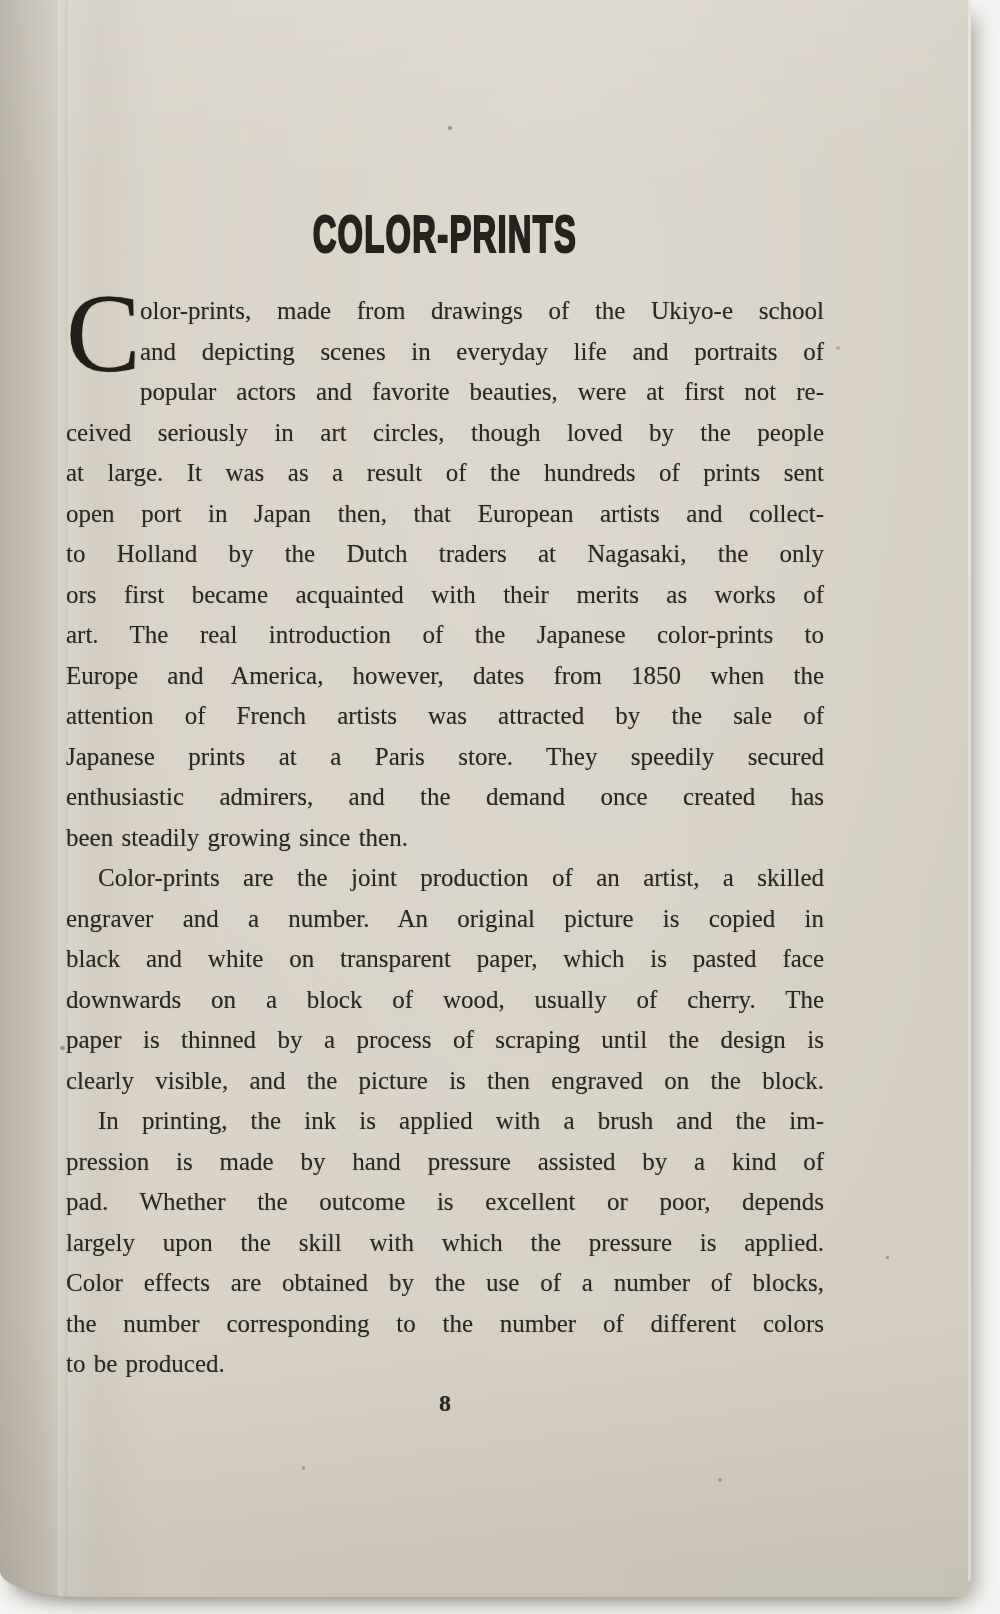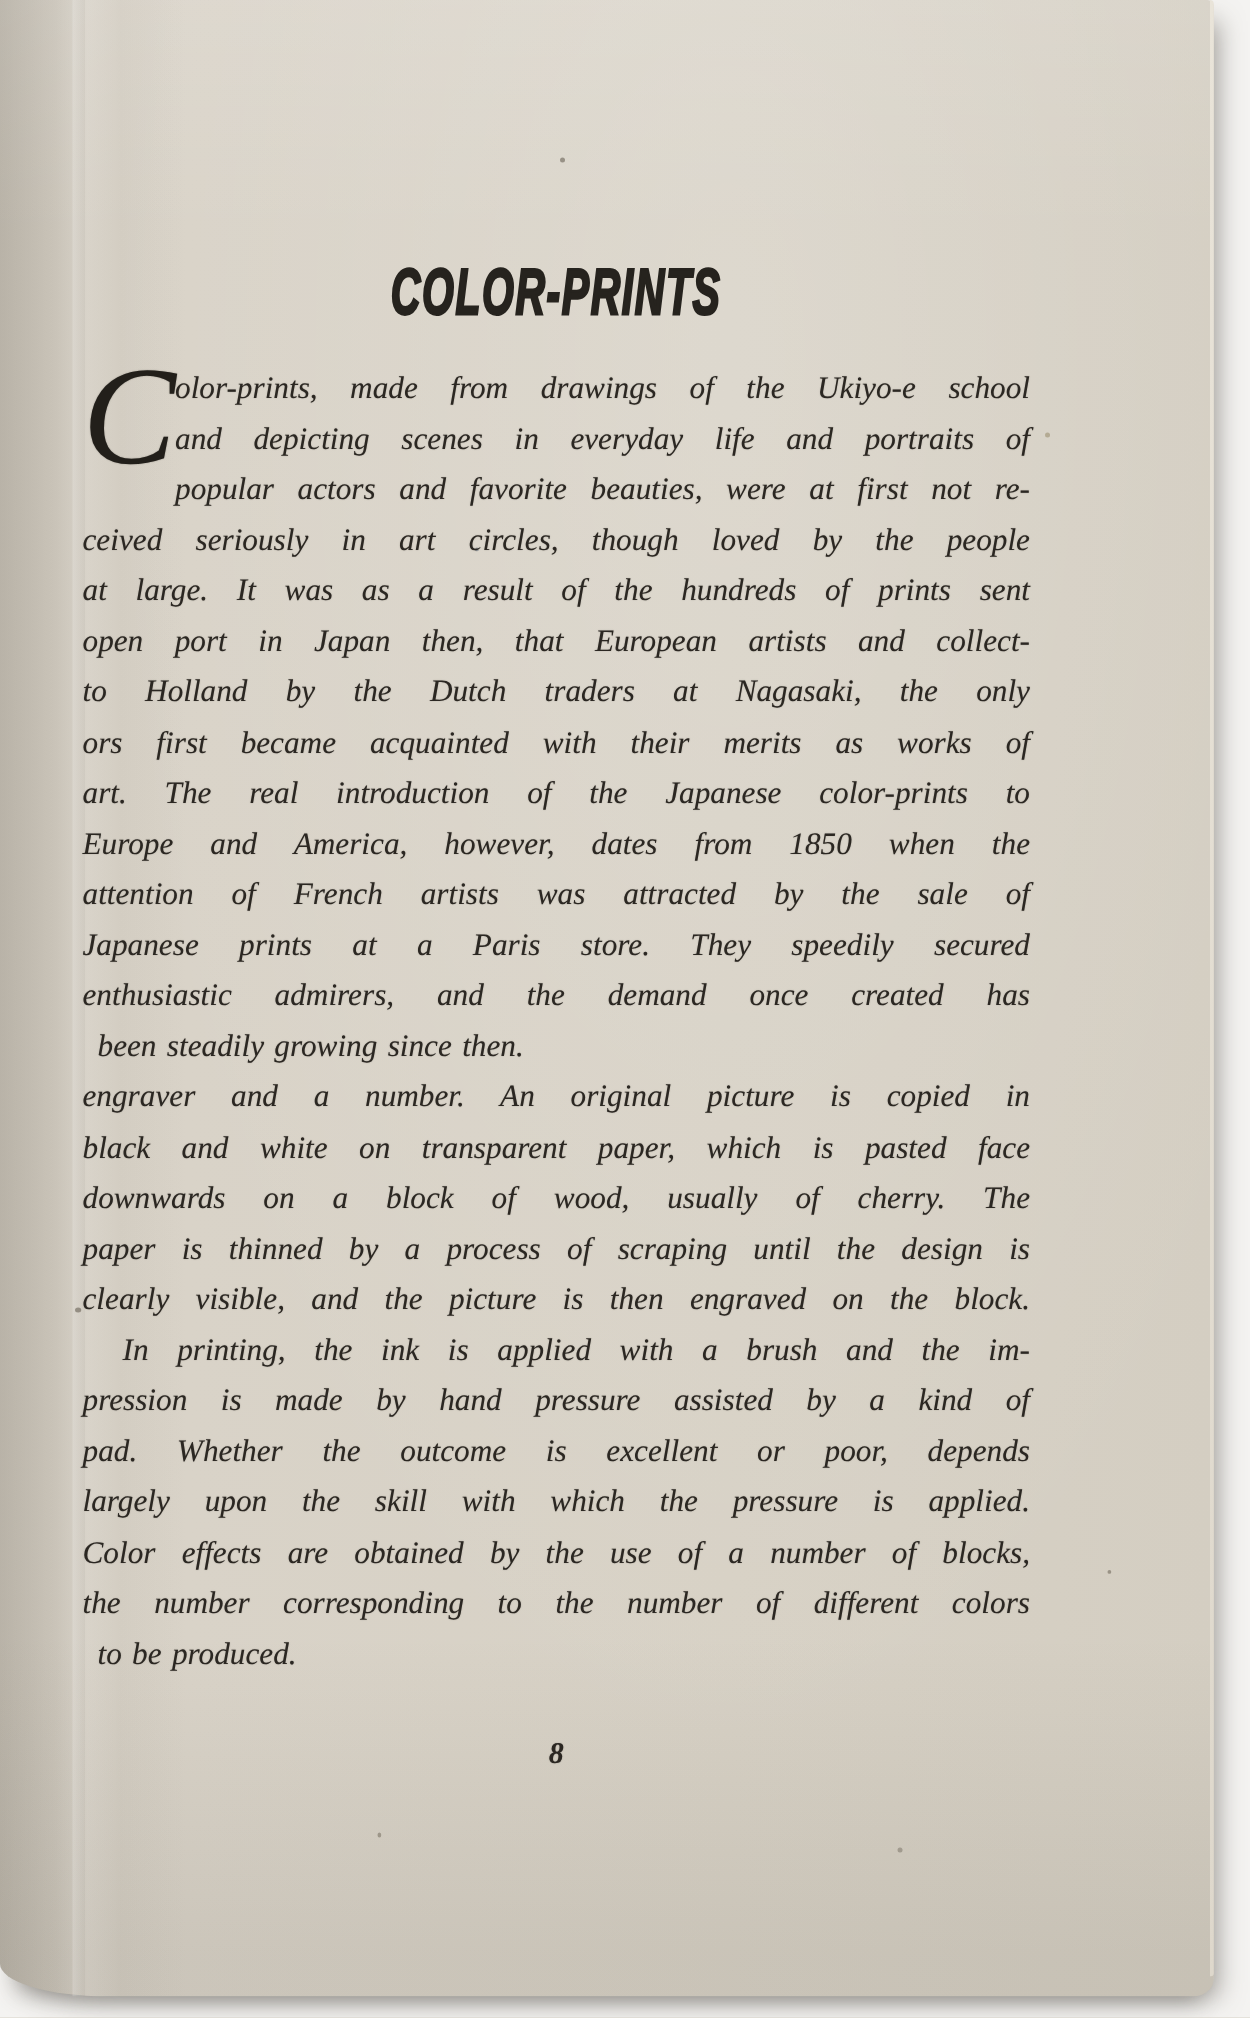--- a/index.html
+++ b/index.html
@@ -3,21 +3,21 @@
 <meta charset="utf-8">
 <style>
   html,body{margin:0;padding:0;}
   body{
     width:1000px;height:1614px;
     background:#f4f3f1;
     font-family:"Liberation Serif",serif;
     overflow:hidden;
     position:relative;
   }
-  .photo{position:absolute;inset:0;width:1000px;height:1614px;font-style:italic;}
+  .photo{position:absolute;inset:0;width:1000px;height:1614px;}
 
   
   .paper{
     position:absolute;left:0;top:0;
     width:971px;height:1597px;
     background:
       radial-gradient(ellipse at 60% 18%, rgba(255,255,255,0.16), rgba(255,255,255,0) 62%),
       linear-gradient(to bottom, rgba(255,255,255,0.10) 0%, rgba(255,255,255,0) 12%, rgba(0,0,0,0) 82%, rgba(104,99,88,0.12) 98%),
       linear-gradient(to right, #c7c1b6 0px, #cfc9be 38px, #d8d2c7 92px, #d9d3c8 150px, #d7d1c5 60%, #d4cec2 100%),
       #d6d0c4;
@@ -85,21 +85,21 @@
     text-shadow:0 0 1px rgba(43,39,34,0.35);
   }
   .para{overflow:visible;}
   .line{
     height:40.5px;line-height:40.5px;
     text-align:justify;
     text-align-last:justify;
     word-spacing:2px;
     white-space:normal;
   }
-  .line.line-last{text-align-last:left;margin-left:12px;}
+  .line.line-last{text-align-last:left;}
   .line.first-indent{text-indent:32px;}
   .dropcap{
     float:left;
     font-size:112px;
     line-height:0.70;
     height:82px;width:64px;
     margin:3px 10px 0 0;
     color:#221f1a;
     text-shadow:0 0 1px rgba(34,31,26,0.5);
   }
@@ -142,20 +142,21 @@
           <div class="line">to Holland by the Dutch traders at Nagasaki, the only</div>
           <div class="line">ors first became acquainted with their merits as works of</div>
           <div class="line">art. The real introduction of the Japanese color-prints to</div>
           <div class="line">Europe and America, however, dates from 1850 when the</div>
           <div class="line">attention of French artists was attracted by the sale of</div>
           <div class="line">Japanese prints at a Paris store. They speedily secured</div>
           <div class="line">enthusiastic admirers, and the demand once created has</div>
           <div class="line line-last">been steadily growing since then.</div>
         </div>
         <div class="para">
+          <div class="line first-indent">Color-prints are the joint production of an artist, a skilled</div>
           <div class="line">engraver and a number. An original picture is copied in</div>
           <div class="line">black and white on transparent paper, which is pasted face</div>
           <div class="line">downwards on a block of wood, usually of cherry. The</div>
           <div class="line">paper is thinned by a process of scraping until the design is</div>
           <div class="line">clearly visible, and the picture is then engraved on the block.</div>
         </div>
         <div class="para">
           <div class="line first-indent">In printing, the ink is applied with a brush and the im-</div>
           <div class="line">pression is made by hand pressure assisted by a kind of</div>
           <div class="line">pad. Whether the outcome is excellent or poor, depends</div>

